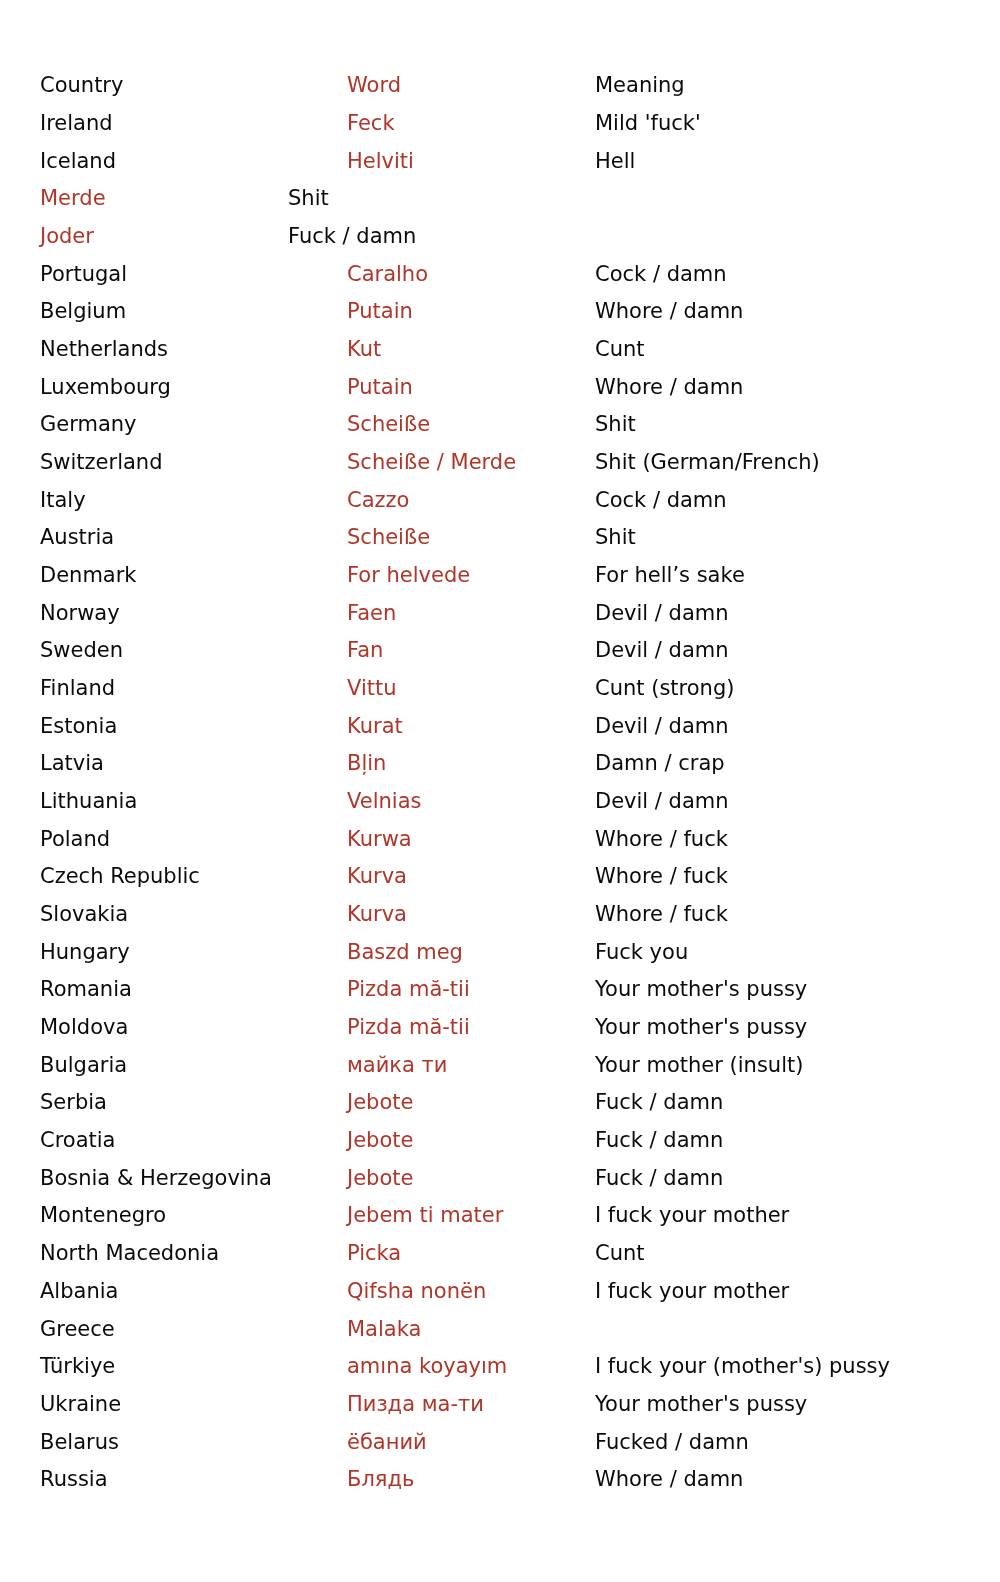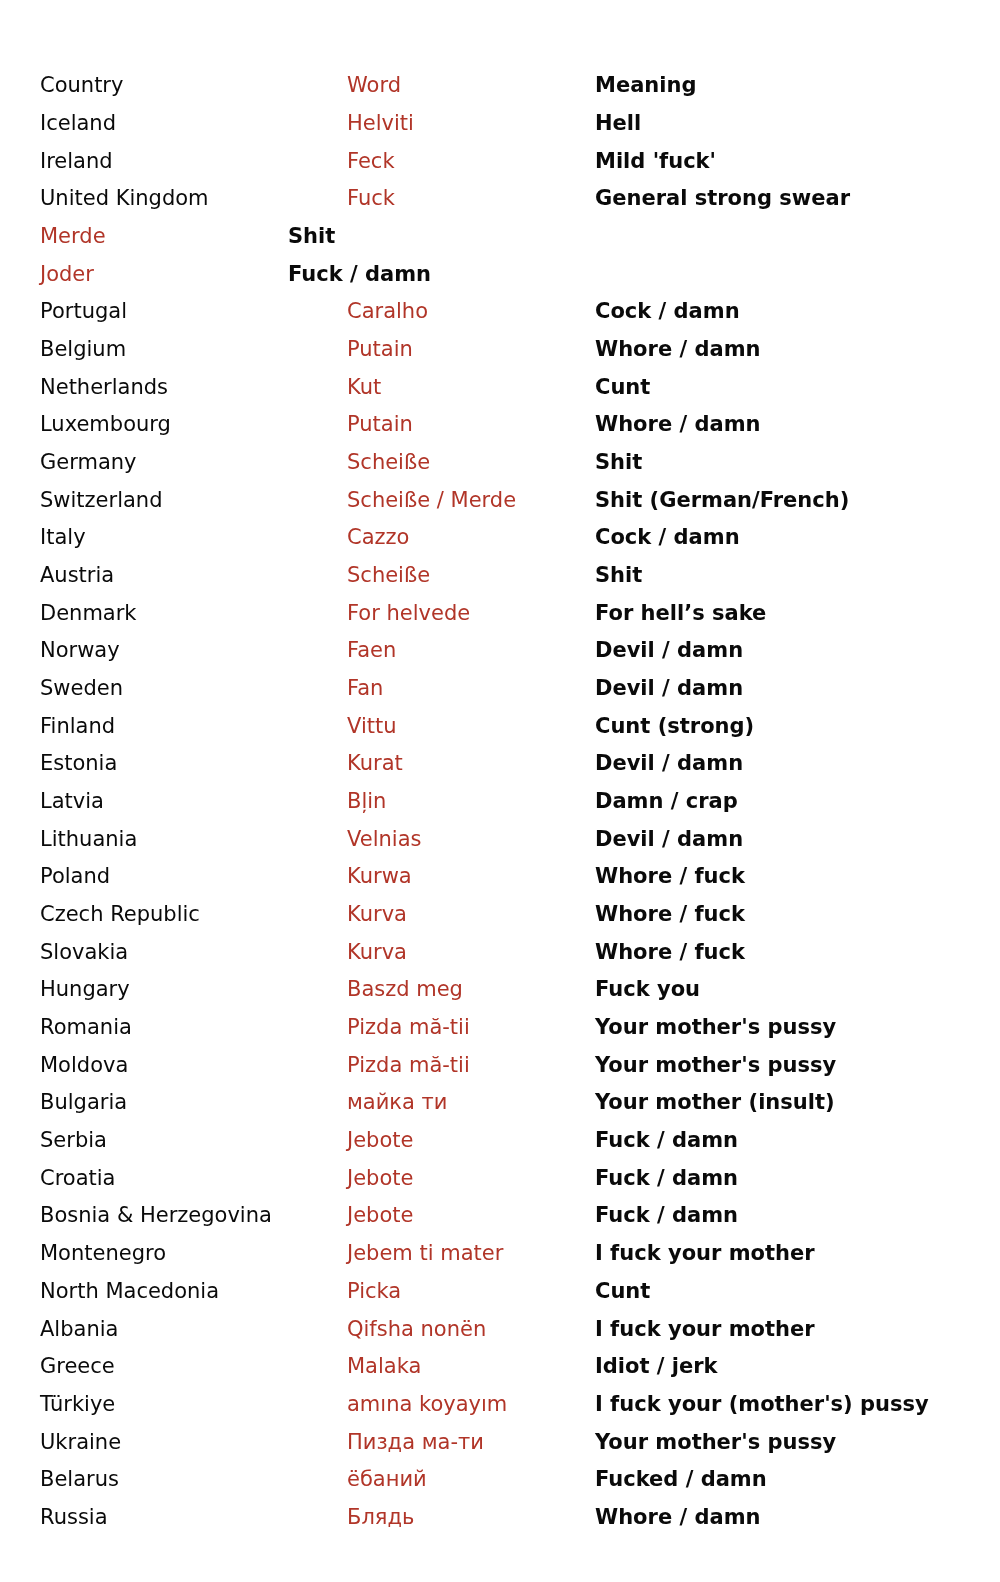--- a/index.html
+++ b/index.html
@@ -28,49 +28,44 @@
     align-items: center;
     height: 37.68px;
     white-space: nowrap;
   }
   .cell {
     font-size: 21px;
     line-height: 1;
   }
   .col-country { width: 307px; flex: 0 0 307px; }
   .col-word    { width: 248px; flex: 0 0 248px; color: var(--accent, #b13528); }
-  .col-meaning { flex: 1 1 auto; font-weight: bold; }
+  .col-meaning { flex: 1 1 auto; }
 </style>
 </head>
 <body>
 
 <div class="page" style="--bg: #ffffff; --text: #0a0a0a; --accent: #b13528;">
   <div class="table">
     <div class="row">
       <div class="cell col-country">Country</div>
       <div class="cell col-word">Word</div>
       <div class="cell col-meaning">Meaning</div>
     </div>
     <div id="table-body">
         <div class="row">
+          <div class="cell col-country">Ireland</div>
+          <div class="cell col-word">Feck</div>
+          <div class="cell col-meaning">Mild 'fuck'</div>
+        </div>
+        <div class="row">
           <div class="cell col-country">Iceland</div>
           <div class="cell col-word">Helviti</div>
           <div class="cell col-meaning">Hell</div>
         </div>
         <div class="row">
-          <div class="cell col-country">Ireland</div>
-          <div class="cell col-word">Feck</div>
-          <div class="cell col-meaning">Mild 'fuck'</div>
-        </div>
-        <div class="row">
-          <div class="cell col-country">United Kingdom</div>
-          <div class="cell col-word">Fuck</div>
-          <div class="cell col-meaning">General strong swear</div>
-        </div>
-        <div class="row">
           <div class="cell col-word">Merde</div>
           <div class="cell col-meaning">Shit</div>
         </div>
         <div class="row">
           <div class="cell col-word">Joder</div>
           <div class="cell col-meaning">Fuck / damn</div>
         </div>
         <div class="row">
           <div class="cell col-country">Portugal</div>
           <div class="cell col-word">Caralho</div>
@@ -207,21 +202,20 @@
           <div class="cell col-meaning">Cunt</div>
         </div>
         <div class="row">
           <div class="cell col-country">Albania</div>
           <div class="cell col-word">Qifsha nonën</div>
           <div class="cell col-meaning">I fuck your mother</div>
         </div>
         <div class="row">
           <div class="cell col-country">Greece</div>
           <div class="cell col-word">Malaka</div>
-          <div class="cell col-meaning">Idiot / jerk</div>
         </div>
         <div class="row">
           <div class="cell col-country">Türkiye</div>
           <div class="cell col-word">amına koyayım</div>
           <div class="cell col-meaning">I fuck your (mother's) pussy</div>
         </div>
         <div class="row">
           <div class="cell col-country">Ukraine</div>
           <div class="cell col-word">Пизда ма-ти</div>
           <div class="cell col-meaning">Your mother's pussy</div>

